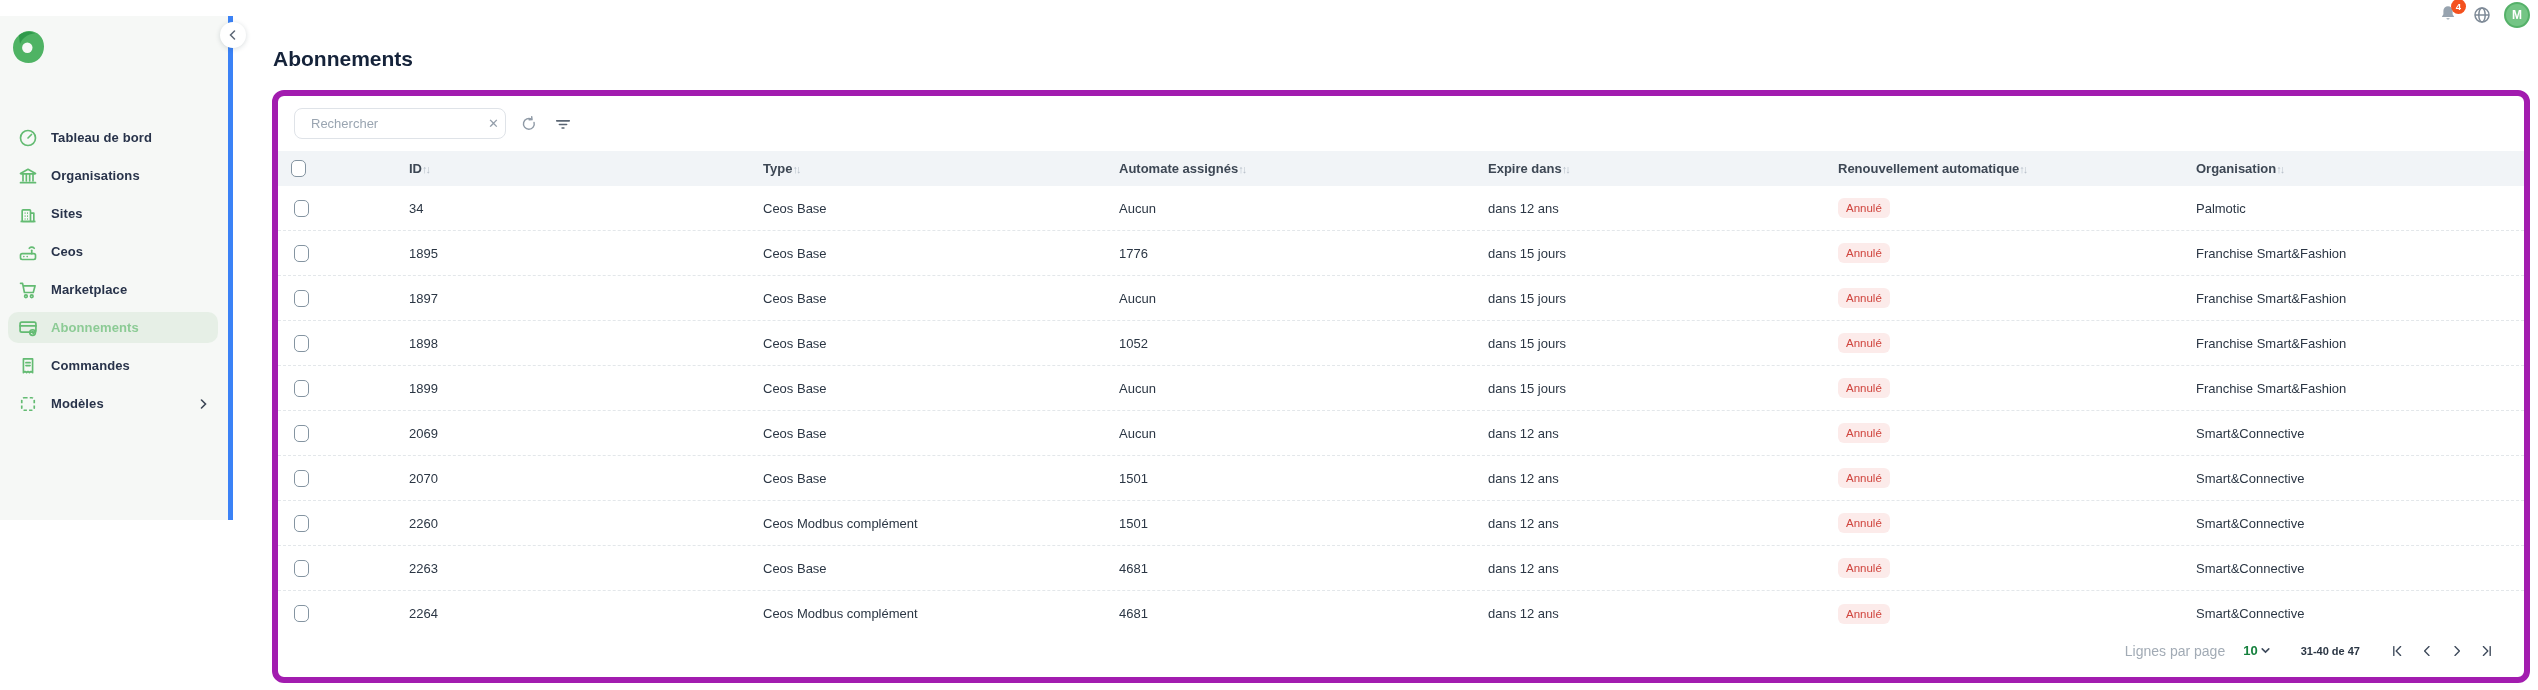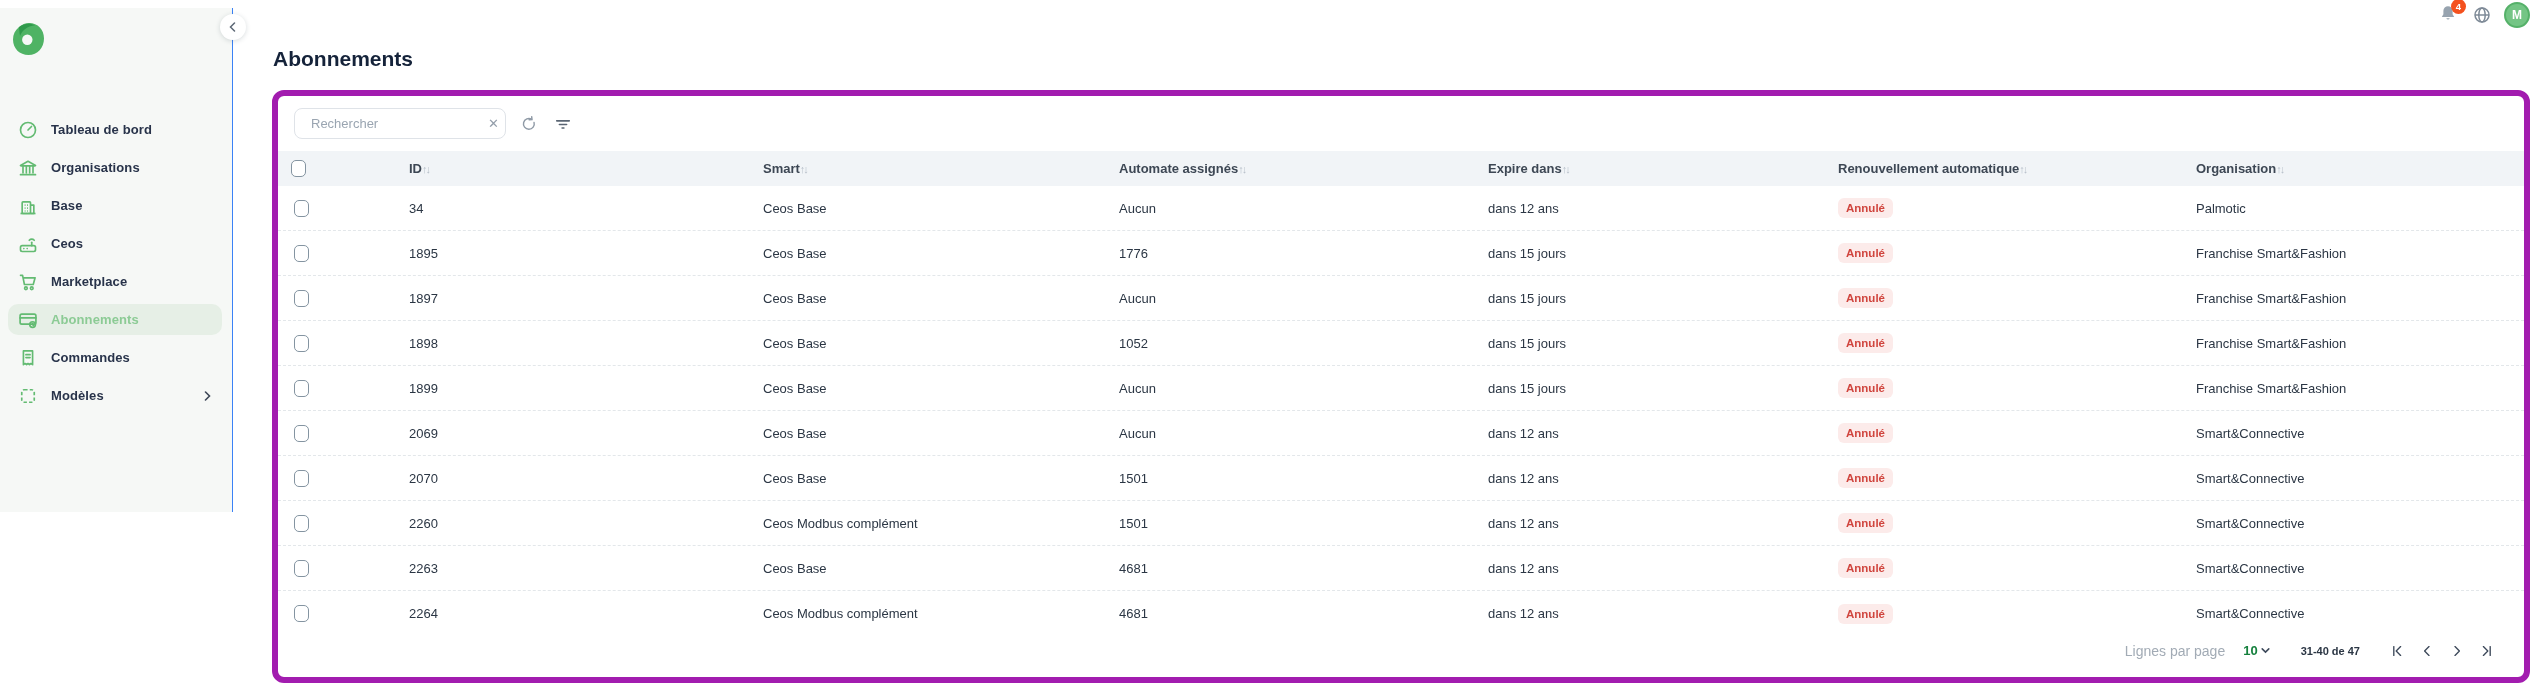--- a/index.html
+++ b/index.html
@@ -1,21 +1,21 @@
 <!DOCTYPE html>
 <html><head>
 <meta charset="utf-8">
 <style>
   * { margin:0; padding:0; box-sizing:border-box; }
   html,body { width:2538px; height:690px; overflow:hidden; background:#fff;
               font-family:"Liberation Sans", sans-serif; }
 
   
-  .sidebar { position:absolute; left:0; top:8px; width:233px; height:504px;
-             background:#f6f8f6; border-right:1px solid #3b82f6; }
+  .sidebar { position:absolute; left:0; top:16px; width:233px; height:504px;
+             background:#f6f8f6; border-right:5px solid #3b82f6; }
   .logo { position:absolute; left:10px; top:13px; width:36px; height:36px; }
   .collapse-btn { position:absolute; left:220px; top:6px; width:26px; height:26px;
                   border-radius:50%; background:#fff; box-shadow:0 1px 5px rgba(40,60,70,.18);
                   display:flex; align-items:center; justify-content:center; z-index:5; cursor:pointer; }
   .nav { position:absolute; left:8px; right:10px; top:106px; }
   .nav-item { display:flex; align-items:center; height:31px; margin-bottom:7px;
               border-radius:10px; padding:0 10px; cursor:pointer; color:#28334a; }
   .nav-item .ni-icon { width:20px; height:20px; margin-right:13px; color:#63bb72; flex:0 0 auto; }
   .nav-item .ni-label { font-size:13px; font-weight:700; letter-spacing:.1px; }
   .nav-item.active { background:#e6efe6; }
@@ -64,21 +64,21 @@
   .th { font-size:13px; font-weight:700; color:#3d4754; padding-left:16px;
         display:flex; align-items:center; gap:0; cursor:pointer; }
   .sort-icon { color:#b7bfc9; font-size:11px; letter-spacing:-2px; font-weight:400; }
   .cell-check { padding-left:13px; display:flex; align-items:center; }
   .checkbox { width:15px; height:17px; border:1.6px solid #8494a1; border-radius:5px; background:#fff; cursor:pointer; }
 
   .tbody { position:absolute; left:0; right:0; top:90px; }
   .tr { height:45px; align-items:center; border-bottom:1px dashed #e3e7ea; }
   .tr:last-child { border-bottom:none; }
   .td { font-size:13px; color:#2b3644; padding-left:16px; white-space:nowrap; overflow:hidden; }
-  .badge { display:inline-block; background:#fcebea; color:#d0453e; font-size:11.5px; font-weight:700;
+  .badge { display:inline-block; background:#fcebea; color:#d0453e; font-size:11.5px; font-weight:400;
            padding:4px 8px; border-radius:6px; }
 
   
   .tfoot { position:absolute; left:0; right:0; bottom:0; height:53px; display:flex;
            align-items:center; justify-content:flex-end; padding-right:22px; }
   .rpp-label { color:#a2abb5; font-size:14px; }
   .rpp-select { display:flex; align-items:center; gap:2px; margin-left:18px; cursor:pointer;
                 color:#15803d; font-size:13px; font-weight:700; }
   .range-label { margin-left:30px; color:#2b3644; font-size:11px; font-weight:700; }
   .pager { display:flex; align-items:center; margin-left:22px; }
@@ -119,21 +119,21 @@
       </svg>
       <span class="ni-label">Organisations</span>
     </div>
     <div class="nav-item">
       <svg class="ni-icon" viewBox="0 0 24 24" fill="none" stroke="currentColor" stroke-width="2" stroke-linejoin="round">
         <rect x="5" y="7" width="10" height="14" rx="1"></rect>
           <path d="M15 11h4v10h-4"></path>
           <path d="M8 11h1M11 11h1M8 14.5h1M11 14.5h1M8 18h1M11 18h1"></path>
           <path d="M3 21h18"></path>
       </svg>
-      <span class="ni-label">Base</span>
+      <span class="ni-label">Sites</span>
     </div>
     <div class="nav-item">
       <svg class="ni-icon" viewBox="0 0 24 24" fill="none" stroke="currentColor" stroke-width="2" stroke-linecap="round" stroke-linejoin="round">
         <rect x="3" y="14" width="18" height="7" rx="2"></rect>
           <path d="M7 17.5h.01M11 17.5h.01"></path>
           <path d="M16.5 14v-4"></path>
           <path d="M13.5 7.5a4.2 4.2 0 0 1 6 0"></path>
       </svg>
       <span class="ni-label">Ceos</span>
     </div>
@@ -222,21 +222,21 @@
 
     <div class="thead grid-cols">
       <div class="cell-check">
           <span class="checkbox"></span>
         </div>
       <div class="th">
         <span>ID</span>
         <span class="sort-icon">↑↓</span>
       </div>
       <div class="th">
-        <span>Smart</span>
+        <span>Type</span>
         <span class="sort-icon">↑↓</span>
       </div>
       <div class="th">
         <span>Automate assignés</span>
         <span class="sort-icon">↑↓</span>
       </div>
       <div class="th">
         <span>Expire dans</span>
         <span class="sort-icon">↑↓</span>
       </div>

